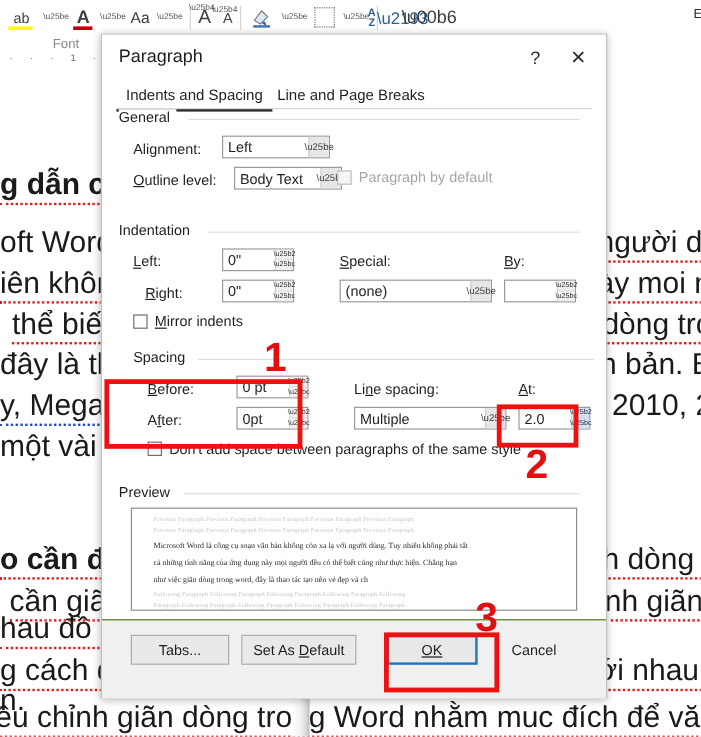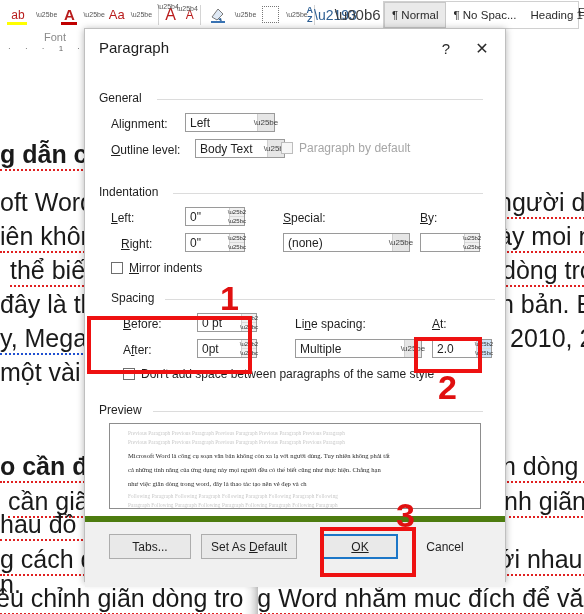--- a/index.html
+++ b/index.html
@@ -7,21 +7,21 @@
     width:584px;height:614px;overflow:hidden;position:relative;
     background:#ffffff;
     font-family:"Liberation Sans", sans-serif;
     -webkit-font-smoothing:antialiased;
   }
   
   #word-bg{position:absolute;inset:0;background:#ffffff;}
   .ribbon{position:absolute;left:0;top:0;width:584px;height:29px;background:#ffffff;border-bottom:0;}
   .ribbon-icons{position:absolute;left:0;top:0;height:29px;display:flex;align-items:center;}
   .ric{position:relative;display:flex;align-items:center;justify-content:center;height:26px;padding:0 2px;}
-  .ric .glyph{font-size:15px;color:#b91c1c;line-height:1;}
+  .ric .glyph{font-size:15px;color:#404040;line-height:1;}
   .ric .caret{font-size:7px;color:#555;margin-left:2px;}
   .hl-bar{position:absolute;left:3px;right:5px;bottom:3px;height:3px;background:#ffff00;}
   .fc-bar{position:absolute;left:2px;right:2px;bottom:3px;height:3px;background:#c00000;}
   .vsep{width:1px;height:20px;background:#d4d4d4;margin:0 4px;}
   .borders-ic{width:15px;height:15px;border:1px dotted #777;}
   .sort-ic{font-size:9px;color:#2e5f93;line-height:9px;text-align:center;}
   .pilcrow{font-size:15px;color:#3b3b3b;}
   .font-group-label{position:absolute;left:44px;top:31px;font-size:11px;color:#8a8a8a;}
   .para-group-label{position:absolute;left:95px;top:29px;font-size:13px;color:#2b2b2b;}
   .styles-gallery{
@@ -82,21 +82,21 @@
   .cbx .box{width:12px;height:12px;border:1px solid #6e6e6e;background:#fff;box-sizing:border-box;}
   .cbx.disabled .box{border-color:#bdbdbd;background:#f6f6f6;}
   .cbx .cl{margin-left:6px;font-size:12px;color:#1f1f1f;white-space:nowrap;}
   .cbx.disabled .cl{color:#a6a6a6;}
 
   .preview-box{position:absolute;border:1px solid #8d8d8d;background:#fff;overflow:hidden;box-sizing:border-box;}
   .pv-line{position:absolute;white-space:nowrap;font-family:"Liberation Serif",serif;}
   .pv-grey{color:#c8c8c8;font-size:5.2px;letter-spacing:.1px;}
   .pv-main{color:#2b2b2b;font-size:6.6px;}
 
-  .dlg-footer{position:absolute;left:0;top:487px;width:420px;height:65px;background:#f0f0f0;border-top:6px solid #4d7c0f;}
+  .dlg-footer{position:absolute;left:0;top:487px;width:420px;height:65px;background:#f0f0f0;border-top:1px solid #4d7c0f;}
   .btn{position:absolute;height:25px;background:#e9e9e9;border:1px solid #adadad;box-sizing:border-box;
        display:flex;align-items:center;justify-content:center;font-size:12px;color:#1f1f1f;white-space:nowrap;}
   .btn.focus{border:2px solid #1c76c7;background:#e9e9e9;text-decoration:underline;}
 
   
   .ann-box{position:absolute;border:4px solid #ee1111;box-sizing:border-box;pointer-events:none;}
   .ann-num{position:absolute;color:#e01010;font-size:34px;font-weight:bold;font-family:"Liberation Sans",sans-serif;line-height:1;pointer-events:none;}
 </style>
 </head>
 <body>
@@ -156,26 +156,20 @@
         <span class="sort-ic" style="color:#2e5f93;font-weight:bold;">A<br>Z</span>
           <span style="font-size:14px;color:#2e5f93;margin-left:1px;">\u2193</span>
       </div>
       <div class="ric" style="width:22px;">
           <span class="pilcrow">\u00b6</span>
         </div>
     </div>
 
     <div class="font-group-label">Font</div>
 
-    <div class="styles-gallery">
-      <div class="style-item selected">¶ Normal</div>
-      <div class="style-item">¶ No Spac...</div>
-      <div class="style-item">Heading 1</div>
-
-    </div>
     <div class="editing-lbl">Ed</div>
   </div>
 
   <div class="para-group-label">Paragraph</div>
 
   <div class="ruler">
     <div class="ruler-ticks">· · · 1 · · ·</div>
   </div>
 
   <div class="doc-page">
@@ -209,20 +203,25 @@
 </div>
 
 <div id="dialog">
 
   <div class="dlg-title">
     <div class="t">Paragraph</div>
     <div class="dlg-help">?</div>
     <div class="dlg-close">✕</div>
   </div>
 
+  <div class="tabs">
+    <div class="tabstrip-line"></div>
+    <div class="tab active" style="left:12px;">Indents and Spacing</div>
+    <div class="tab" style="left:138px;">Line and Page Breaks</div>
+  </div>
 
   <div class="dlg-body">
 
     <div class="group" style="left:0;top:0;width:420px;height:88px;">
       <div class="group-title" style="left:14px;top:0;">General</div>
       <div class="group-rule" style="left:72px;top:8px;width:326px;"></div>
 
       <div class="lbl" style="left:26px;top:26px;">Alignment:</div>
       <div class="combo" style="left:100px;top:22px;width:90px;">
         <span class="val">Left</span>

